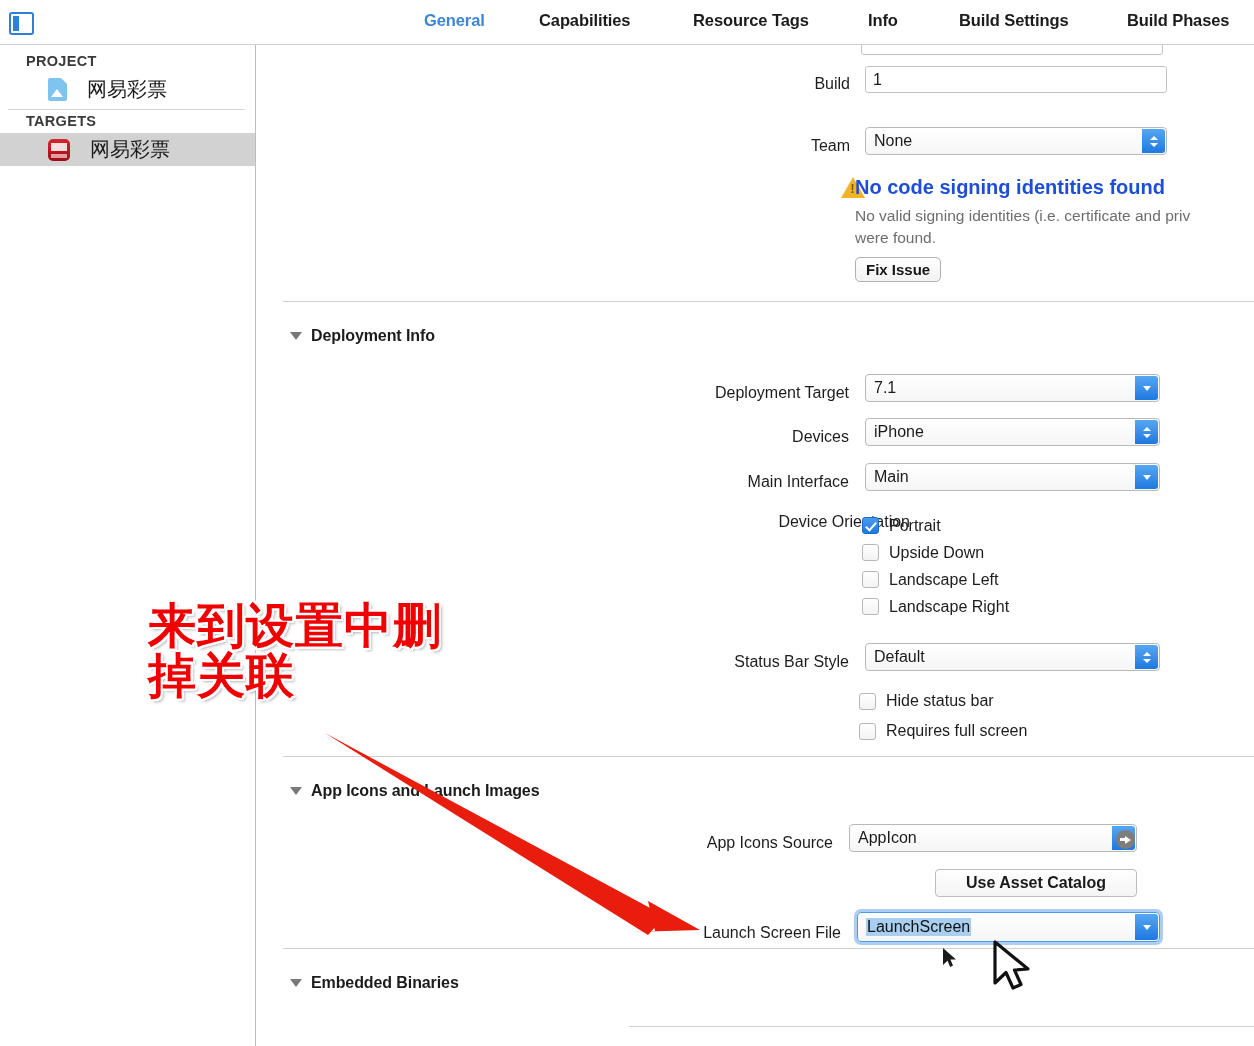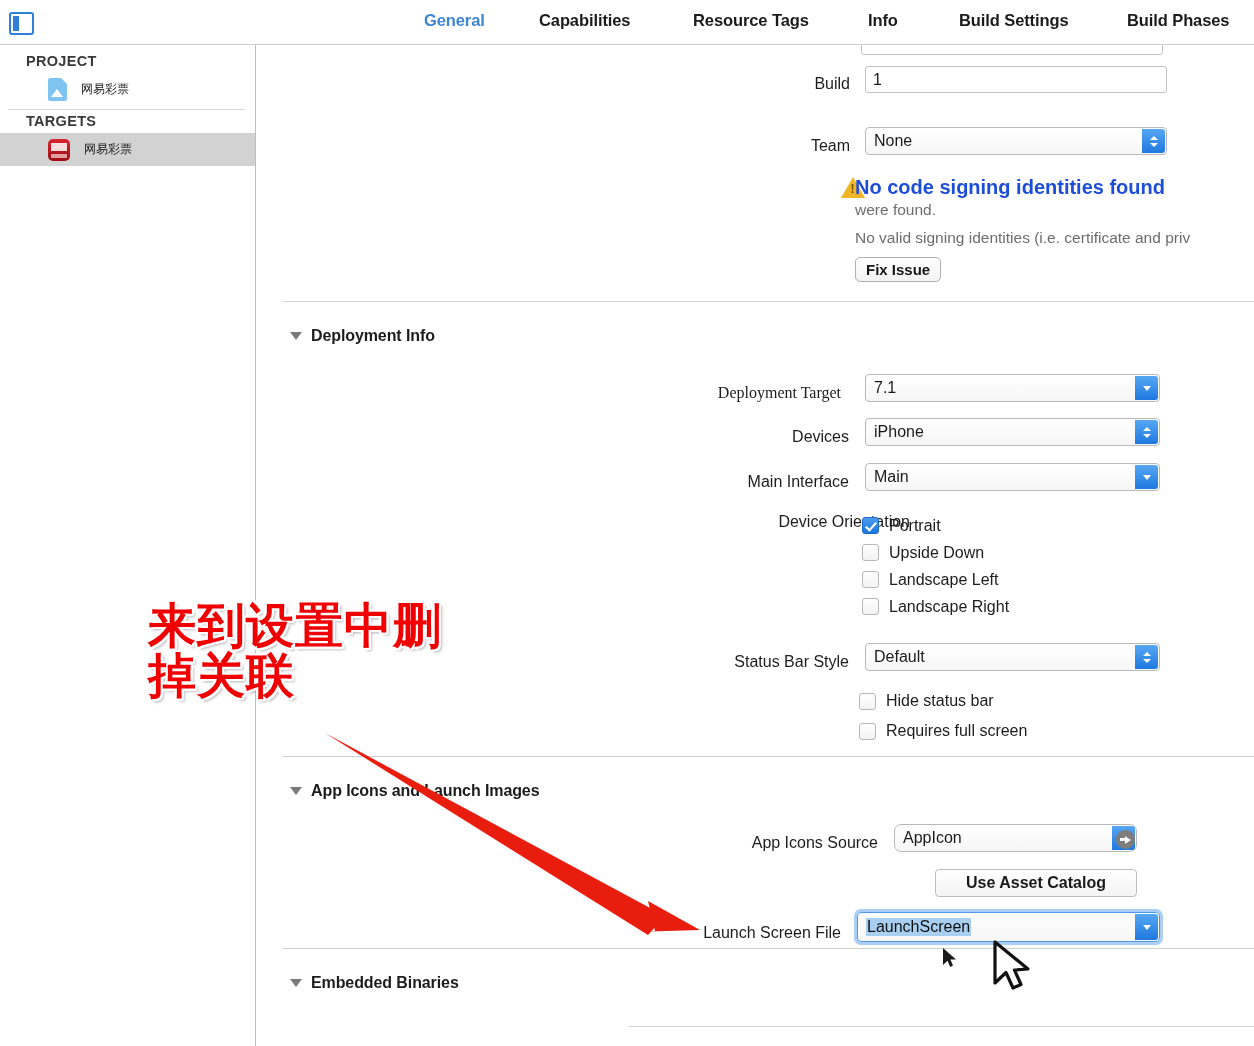--- a/index.html
+++ b/index.html
@@ -40,21 +40,21 @@
   }
   .sb-header {
     font-size: 14.5px; font-weight: bold; color: #3a3a3a;
     letter-spacing: 0.3px; padding-left: 26px;
   }
   .sb-row {
     display: flex; align-items: center; height: 33px; padding-left: 48px;
   }
   .sb-row.selected { background: #d2d2d2; }
   .sb-sep { height: 1px; background: #d6d6d6; margin: 3px 10px 3px 8px; }
-  .sb-label { font-size: 12px; color: #1a1a1a; margin-left: 14px; }
+  .sb-label { font-size: 20px; color: #1a1a1a; margin-left: 20px; }
 
   .proj-icon {
     position: relative; width: 19px; height: 23px; flex: 0 0 19px;
     background: #7fc3f0; border-radius: 2px 2px 2px 2px;
   }
   .proj-icon::before {
     content: ""; position: absolute; right: 0; top: 0;
     border-width: 0 6px 6px 0; border-style: solid;
     border-color: transparent #ffffff transparent transparent;
   }
@@ -279,34 +279,34 @@
             <span class="chev-up-s"></span>
               <span class="chev-down-s"></span>
           </span>
         </span>
       </span>
     </div>
 
     <div class="warn-tri" style="left:584px; top:132px;"></div>
     <div style="position:absolute; left:598px; top:131px;">
       <div class="warn-title">No code signing identities found</div>
+      <div class="warn-body" style="margin-top:6px;">No valid signing identities (i.e. certificate and priv</div>
       <div class="warn-body">were found.</div>
-      <div class="warn-body" style="margin-top:6px;">No valid signing identities (i.e. certificate and priv</div>
       <div class="smallbutton" style="margin-top:8px;">Fix Issue</div>
     </div>
 
     <div class="divider" style="left:26px; top:256px; width:971px;"></div>
 
     <div class="section" style="left:33px; top:282px;">
       <span class="disclose"></span>
       <span class="sectitle">Deployment Info</span>
     </div>
 
     <div class="row" style="left:0; top:329px; width:903px; justify-content:flex-end;">
-      <span class="flabel" style="width:500px; margin-right:24px;font-family:Liberation Serif, serif;">Deployment Target</span>
+      <span class="flabel" style="width:500px; margin-right:16px;">Deployment Target</span>
       <span class="combo" style="width:295px;">
         <span>7.1</span>
         <span class="arrowbox">
             <span class="chev-down"></span>
           </span>
       </span>
     </div>
 
     <div class="row" style="left:0; top:373px; width:903px; justify-content:flex-end;">
       <span class="flabel" style="width:500px; margin-right:16px;">Devices</span>
@@ -378,21 +378,21 @@
 
     <div class="divider" style="left:26px; top:711px; width:971px;"></div>
 
     <div class="section" style="left:33px; top:737px;">
       <span class="disclose"></span>
       <span class="sectitle">App Icons and Launch Images</span>
     </div>
 
     <div class="row" style="left:0; top:779px; width:880px; justify-content:flex-end;">
       <span class="flabel" style="width:500px; margin-right:16px;">App Icons Source</span>
-      <span class="combo" style="width:243px;border-radius:7px;">
+      <span class="combo" style="width:288px;">
         <span>AppIcon</span>
         <span class="arrowbox">
           <span class="popup-arrows">
             <span class="chev-up-s"></span>
               <span class="chev-down-s"></span>
           </span>
         </span>
       </span>
     </div>
     <div style="position:absolute; left:859px; top:785px;" class="reveal-circle"></div>

